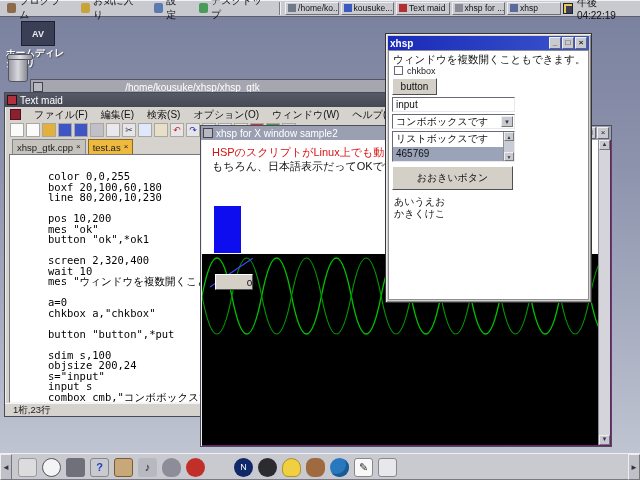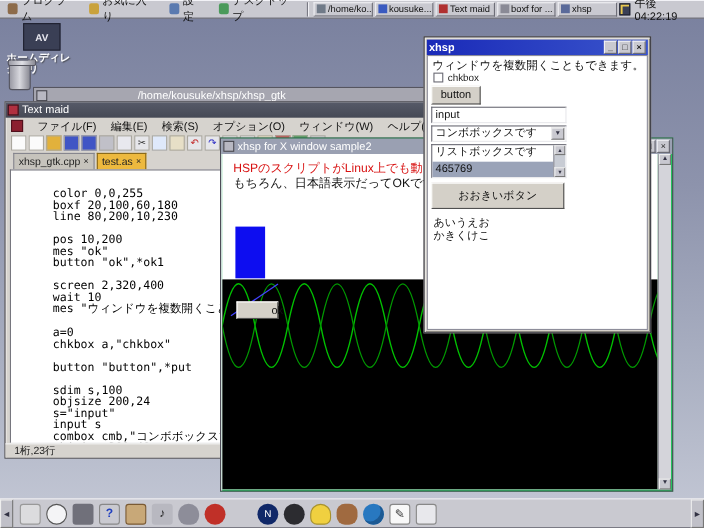--- a/index.html
+++ b/index.html
@@ -129,21 +129,21 @@
   .tclose::after{content:"×";}
   .editarea { position:absolute; left:4px; right:4px; top:61px; bottom:13px; background:#fff;
     border:1px solid; border-color:#76767e #f4f4f6 #f4f4f6 #76767e; overflow:hidden; }
   .code { padding:16px 0 0 38px; font-family:"DejaVu Sans Mono", monospace; font-size:10.5px; color:#000; }
   .code-line { height:10.5px; line-height:10.5px; white-space:pre; }
   .statusbar { position:absolute; left:0; right:0; bottom:0; height:13px; background:#d6d3ce;
     border-top:1px solid #f4f4f6; font-size:9.5px; color:#222; padding-left:8px; display:flex; align-items:center; }
 
   
   .win-sample2 { left:200px; top:125px; width:412px; height:322px; z-index:20;
-    background:#22c55e; border:1px solid #4e4e58; box-shadow:inset 1px 1px 0 #eceef2; }
+    background:#701a75; border:1px solid #4e4e58; box-shadow:inset 1px 1px 0 #eceef2; }
   .win-sample2 .tbar { background:#9aa0b2; }
   .s2content { position:absolute; left:1px; right:13px; top:14px; bottom:1px; background:#fff; overflow:hidden; }
   .s2scroll { position:absolute; right:1px; top:14px; bottom:1px; width:12px; background:#d4d4da; border-left:1px solid #8f8f98; }
   .s2scroll .sar { height:10px; font-size:6px; text-align:center; color:#334; background:#c8c8d0; border:1px solid; border-color:#eee #777 #777 #eee; }
   .s2scroll .sar.dn { position:absolute; bottom:0; left:0; right:0; }
   .s2scroll .sar.up { position:absolute; top:0; left:0; right:0; }
   .msg-red { position:absolute; left:10px; top:5px; font-size:11px; color:#d81212; white-space:nowrap; }
   .msg-black { position:absolute; left:10px; top:19px; font-size:11px; color:#111; white-space:nowrap; }
   .bluebox { position:absolute; left:12px; top:66px; width:27px; height:47px; background:#0d0df0; }
   .blackarea { position:absolute; left:0; right:0; top:114px; bottom:0; background:#000; }
@@ -214,21 +214,21 @@
   <div class="taskbtn">
       <span class="ti ti-b"></span>
       <span>kousuke...</span>
     </div>
   <div class="taskbtn">
       <span class="ti ti-c"></span>
       <span>Text maid</span>
     </div>
   <div class="taskbtn">
       <span class="ti ti-d"></span>
-      <span>boxf for ...</span>
+      <span>xhsp for ...</span>
     </div>
   <div class="taskbtn">
       <span class="ti ti-e"></span>
       <span>xhsp</span>
     </div>
   <div class="clockbox">
       <span class="clockico"></span>
       <span>午後 04:22:19</span>
     </div>
 </div>

